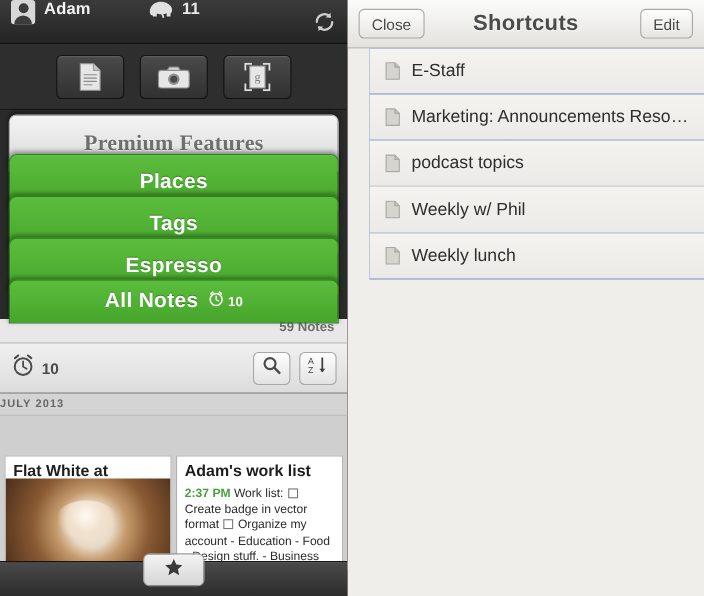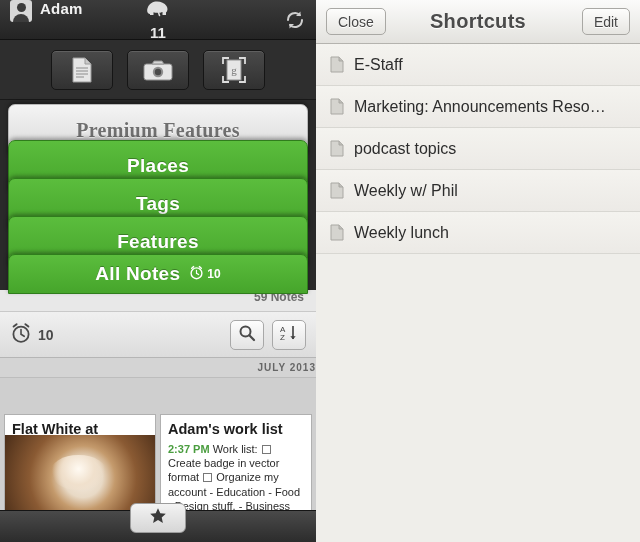--- a/index.html
+++ b/index.html
@@ -63,21 +63,20 @@
     letter-spacing: .2px;
   }
   .ev-top-center {
     position: absolute;
     left: 0; right: 0;
     display: flex;
     justify-content: center;
     align-items: center;
     gap: 7px;
     pointer-events: none;
-    flex-direction: column;
   }
   .elephant-icon {
     position: relative;
     width: 24px; height: 17px;
   }
   .elephant-icon svg { display: block; }
   .ev-count {
     color: #e8e8e8;
     font-size: 15px;
     font-weight: bold;
@@ -221,21 +220,21 @@
     justify-content: center;
   }
 
   
   .date-hdr {
     height: 20px;
     background: #d4d4d4;
     border-bottom: 1px solid #bdbdbd;
     display: flex;
     align-items: center;
-    justify-content: flex-end;
+    justify-content: flex-start;
   }
   .date-hdr span {
     font-size: 10px;
     font-weight: bold;
     color: #666;
     letter-spacing: 1px;
   }
 
   
   .cards {
@@ -352,20 +351,21 @@
     display: flex;
     align-items: center;
     font-size: 14px;
     color: #474747;
     text-shadow: 0 1px 0 #fff;
   }
   .hdr-btn.right-btn { margin-left: auto; }
 
   .sc-list {
     background: #1d4ed8;
+    margin-left: 20px;
   }
   .sc-row {
     height: 42px;
     display: flex;
     align-items: center;
     padding-left: 14px;
     border-bottom: 1px solid #d8d7d2;
     background: linear-gradient(#f4f3ef, #eceae6);
   }
   .sc-row-label {
@@ -462,21 +462,21 @@
       <div class="tab tab-premium">
         <span class="tab-label">Premium Features</span>
       </div>
       <div class="tab tab-green tab-places">
         <span class="tab-label">Places</span>
       </div>
       <div class="tab tab-green tab-tags">
         <span class="tab-label">Tags</span>
       </div>
       <div class="tab tab-green tab-notebooks">
-        <span class="tab-label">Features</span>
+        <span class="tab-label">Espresso</span>
       </div>
       <div class="tab tab-green tab-allnotes">
         <div class="row">
           <span class="tab-label">All Notes</span>
           <span class="badge-elephant">
             <span>
               <svg width="15" height="15" viewBox="0 0 15 15">
                 <circle cx="7.5" cy="8.3" r="5.4" fill="none" stroke="#ffffff" stroke-width="1.4"></circle>
                 <path d="M7.5 5.3 V8.3 L9.6 9.6" stroke="#ffffff" stroke-width="1.2" fill="none" stroke-linecap="round"></path>
                 <path d="M2.7 3.2 L4.6 1.6 M12.3 3.2 L10.4 1.6" stroke="#ffffff" stroke-width="1.4" stroke-linecap="round"></path>

